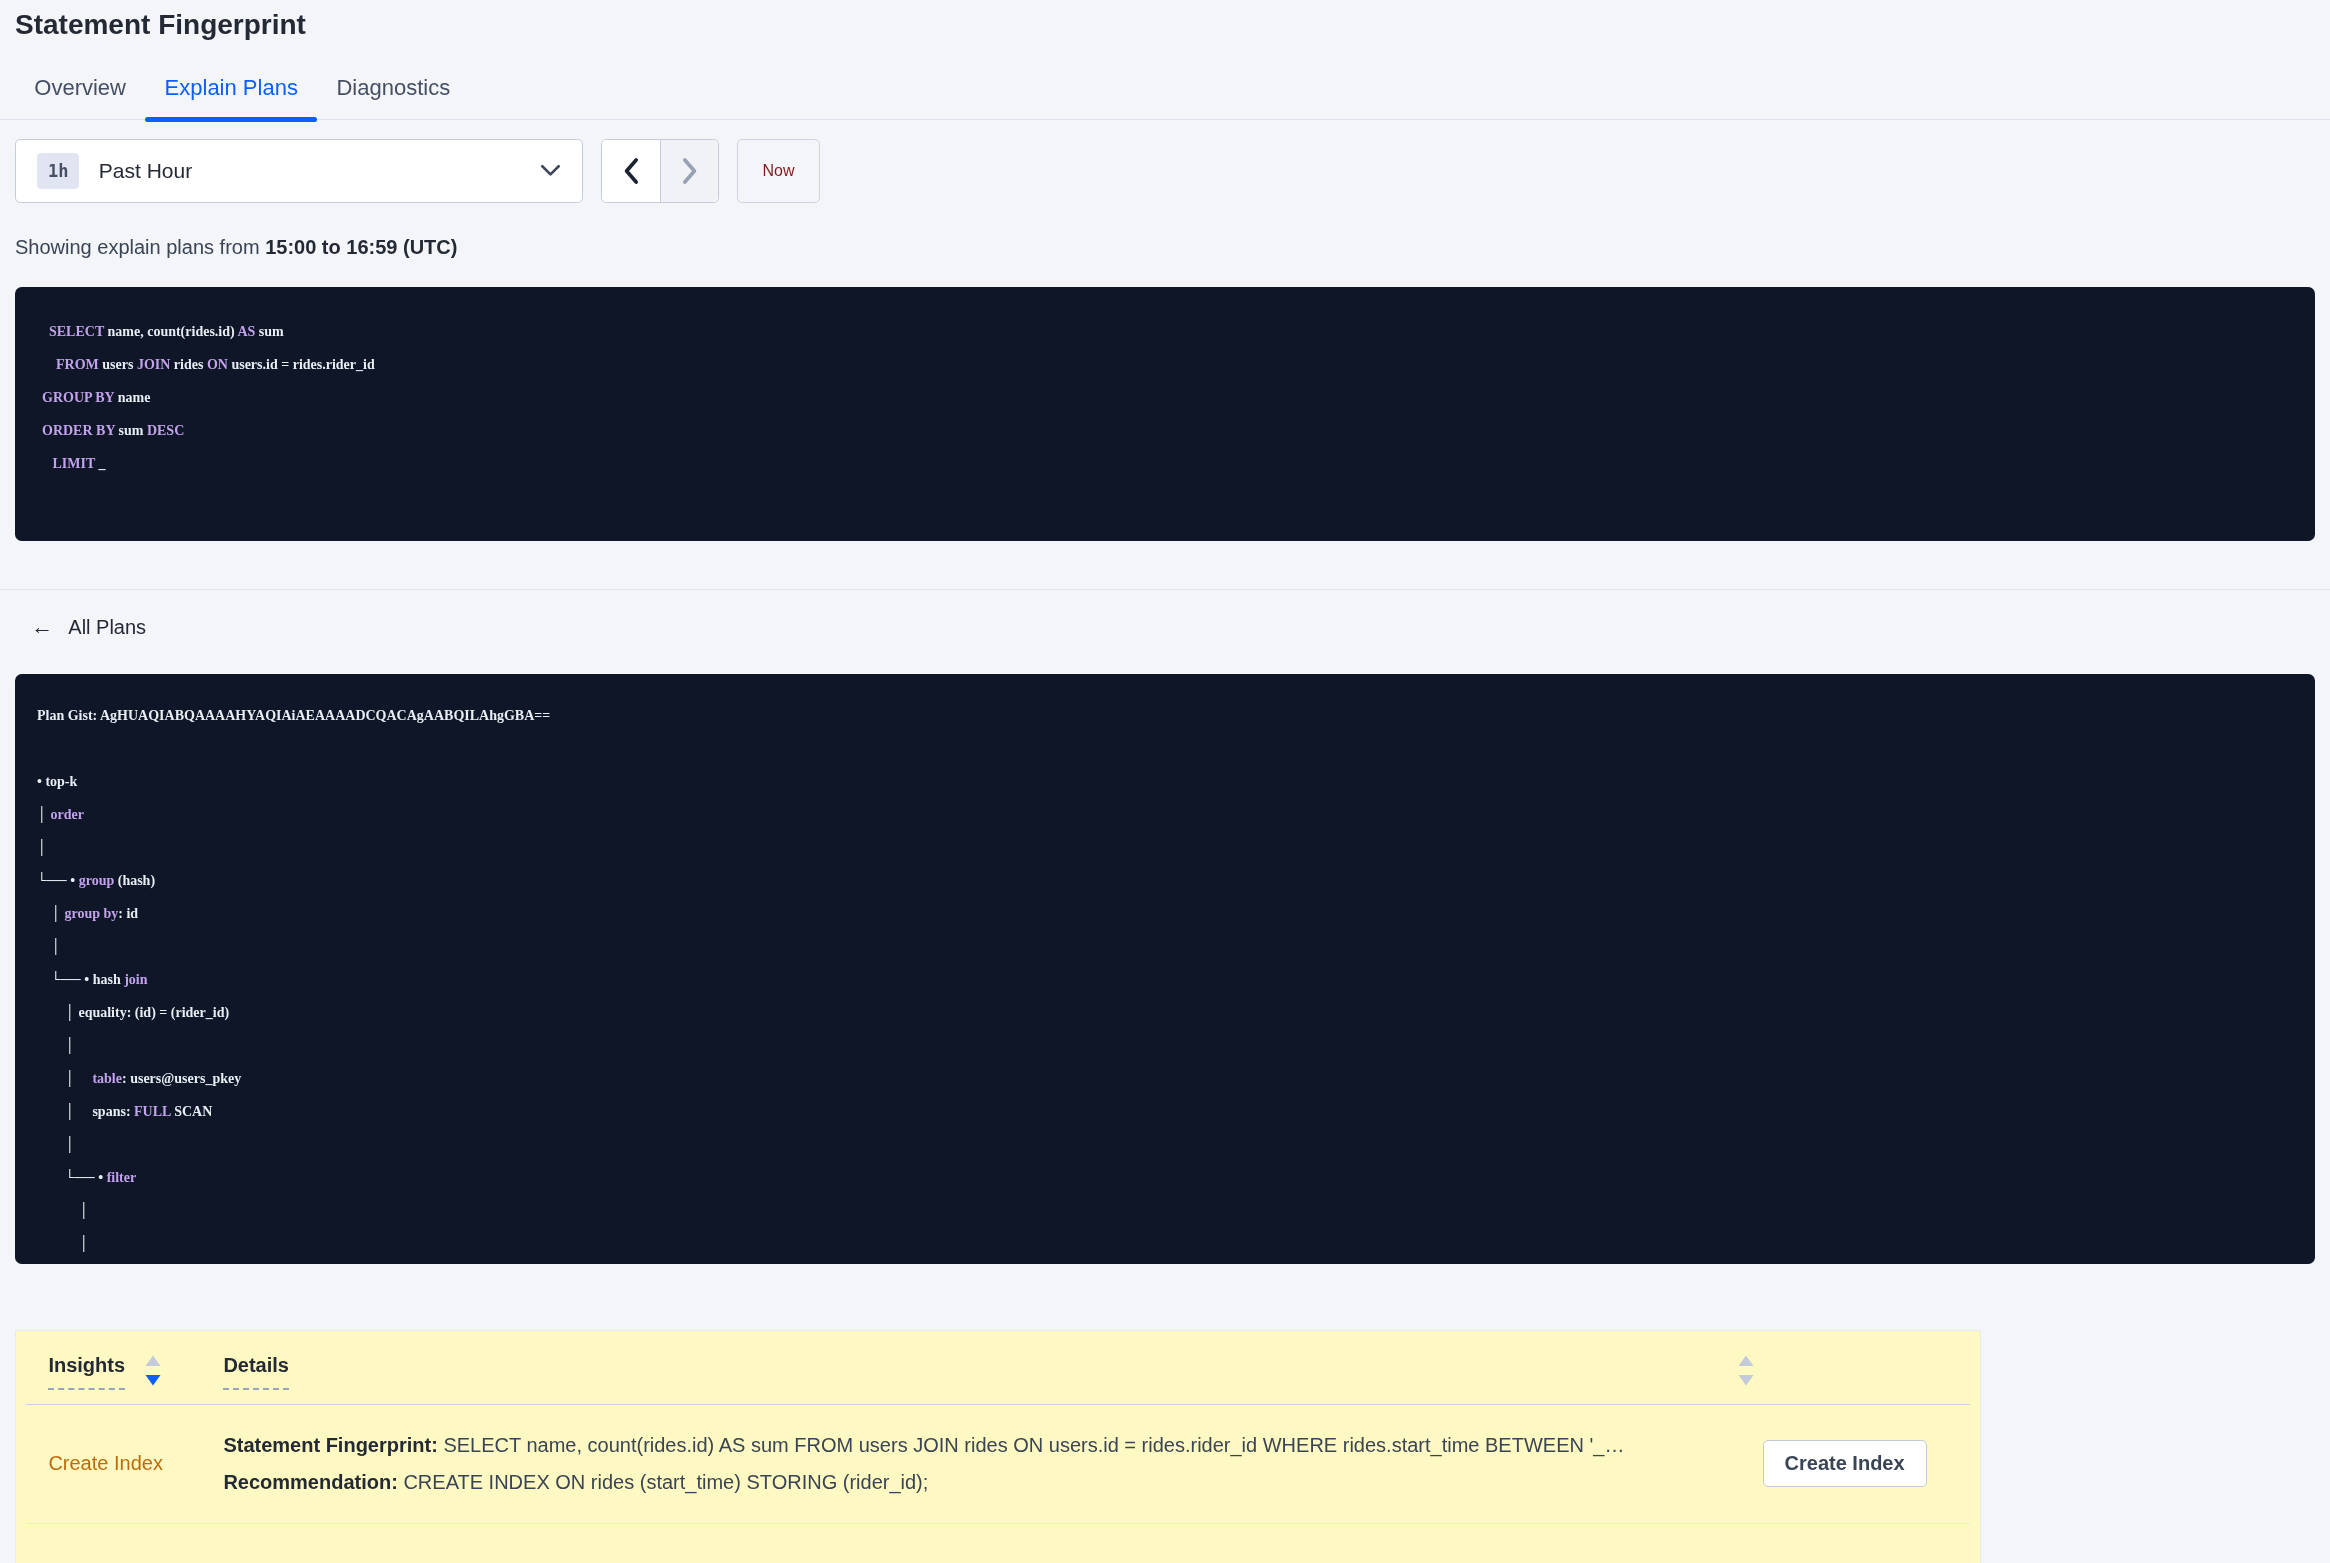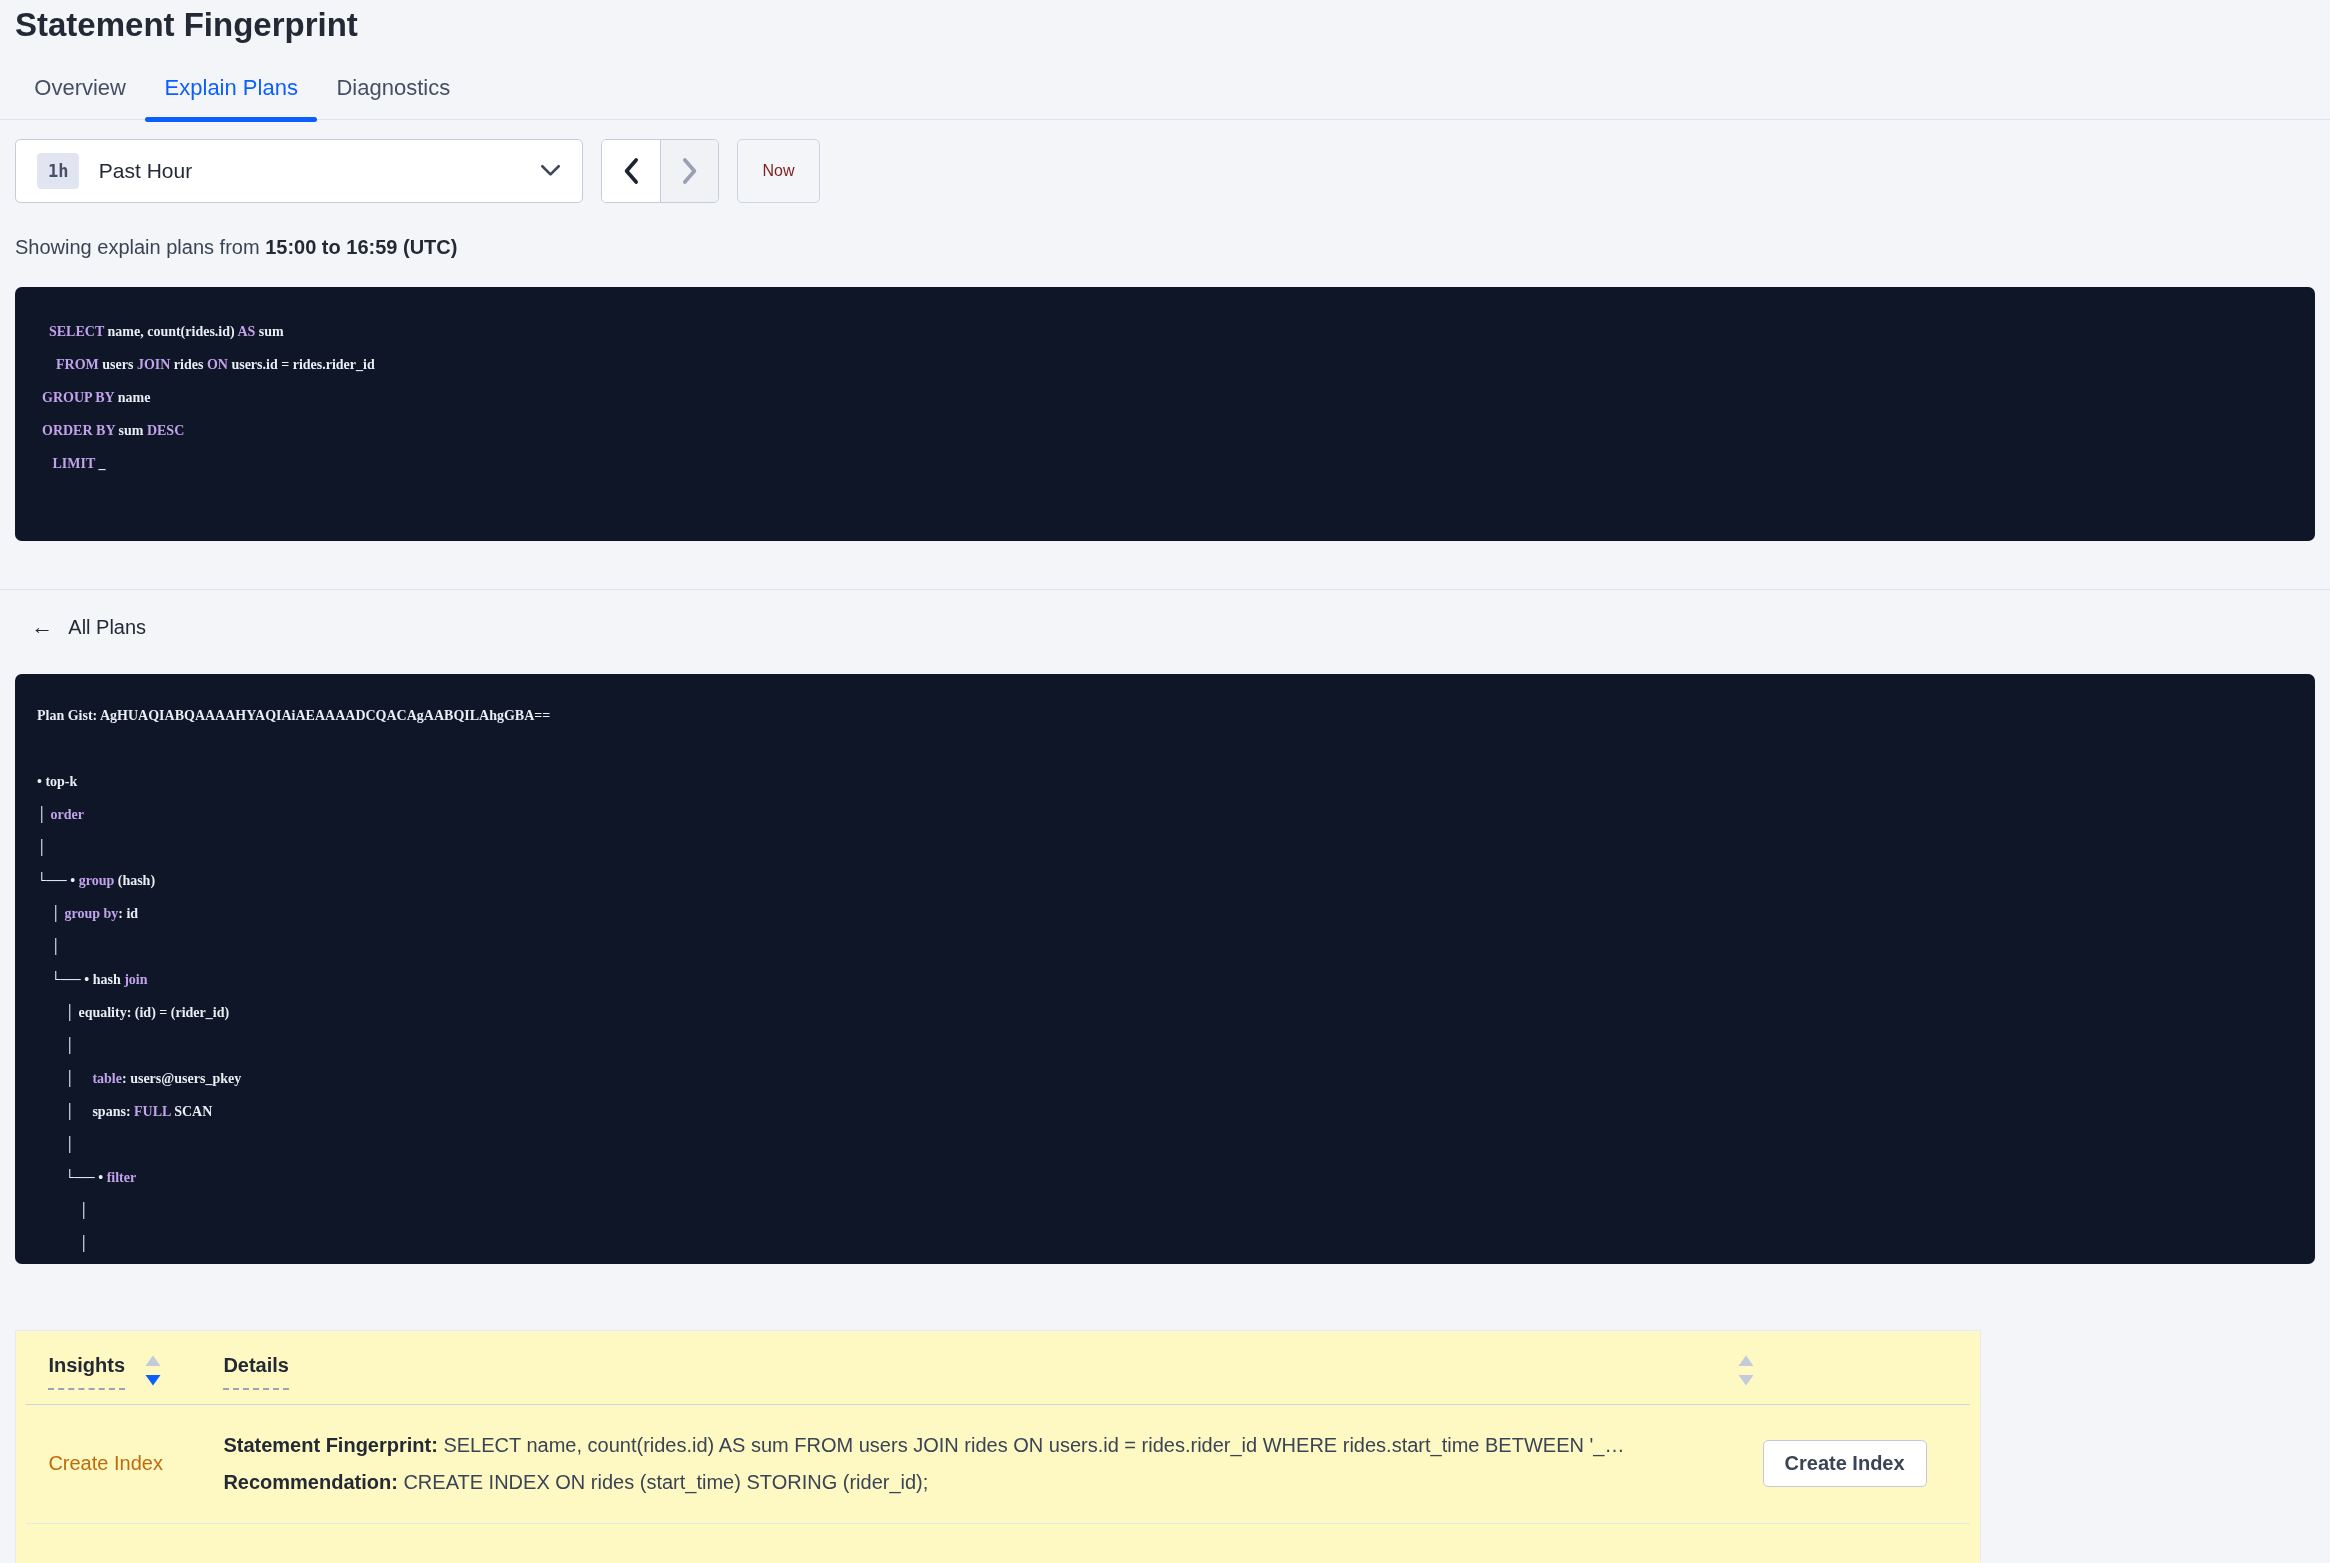--- a/index.html
+++ b/index.html
@@ -8,21 +8,21 @@
     font-family:"Liberation Sans", sans-serif;
     background:#f4f5f9;
     color:#394455;
     overflow:hidden;
   }
   .page { width:2330px; height:1564px; overflow:hidden; padding:0 15px; }
 
   
   .page-title {
     padding-top:7.4px;
-    font-size:33px; font-weight:700; color:#242a35; line-height:36px;
+    font-size:28px; font-weight:700; color:#242a35; line-height:36px;
   }
 
   
   .tabs {
     margin:19.3px -15px 0; padding:0 15px;
     border-bottom:1.5px solid #dfe3ed;
     display:flex; align-items:flex-start;
   }
   .tab {
     position:relative;

